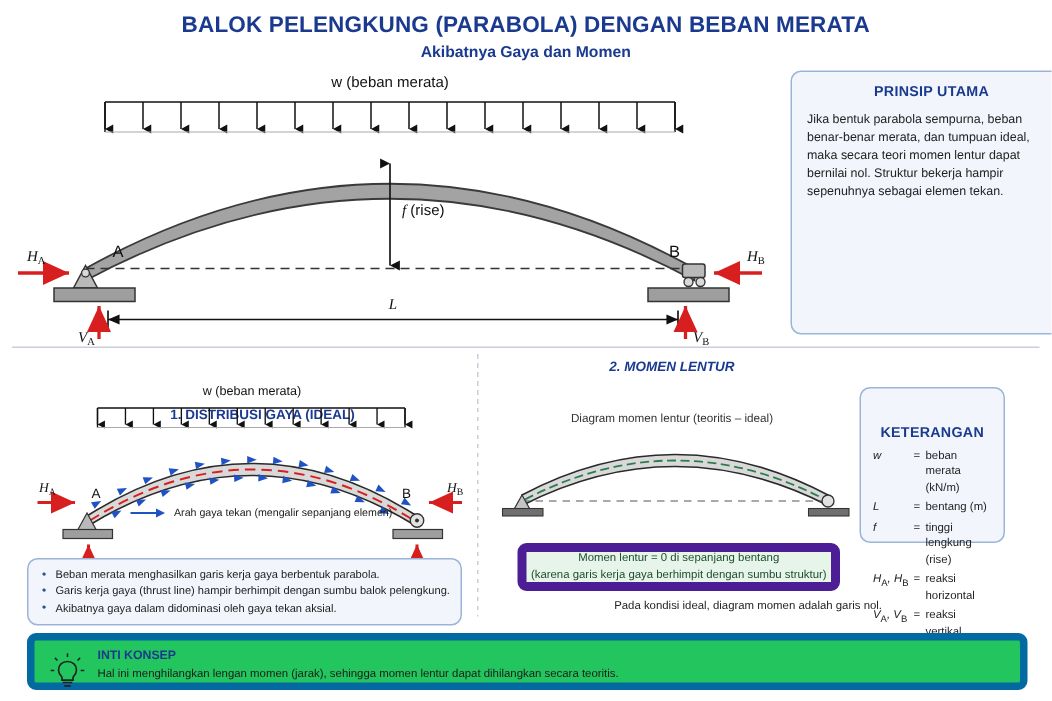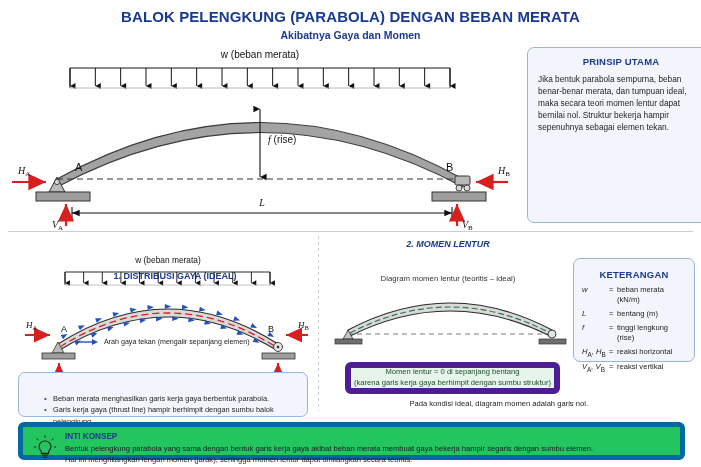--- a/index.html
+++ b/index.html
@@ -38,21 +38,21 @@
     font-size:8.3px;line-height:1.45;color:#222;
   }
   .panel-text p{margin:0 0 6px 0;}
   .panel-text p:last-child{margin-bottom:4px;}
 
   
   #prinsip{left:527px;top:47px;width:188px;height:176px;padding:8px 10px;}
   #prinsip .panel-title{margin-bottom:6px;}
 
   
-  #keterangan{left:573px;top:258px;width:122px;height:104px;padding:10px 8px;}
+  #keterangan{left:573px;top:258px;width:97px;height:104px;padding:24px 8px;}
   #keterangan .panel-title{margin-bottom:5px;}
   .keyrow{display:flex;font-size:7.6px;line-height:1.35;margin-bottom:3.5px;color:#222;}
   .keyrow .sym{width:27px;flex:0 0 27px;font-style:italic;}
   .keyrow .sym sub{font-style:normal;}
   .keyrow .eq{width:8px;flex:0 0 8px;}
   .keyrow .txt{flex:1;}
 
   
   .hdiv{position:absolute;left:8px;top:231px;width:685px;height:1px;background:#c8cfdb;}
   .vdiv{position:absolute;left:318px;top:236px;width:1px;height:175px;
@@ -73,21 +73,21 @@
   
   svg{display:block;overflow:visible;}
   #main-diagram{position:absolute;left:0;top:46px;}
   #panel1-diagram{position:absolute;left:20px;top:252px;}
   #panel2-diagram{position:absolute;left:330px;top:268px;}
 
   
   #bullets{
     left:18px;top:372px;width:290px;height:45px;padding:4px 6px 4px 4px;
   }
-  #bullets ul{margin:16px;padding:0 0 0 14px;list-style:none;}
+  #bullets ul{margin:0;padding:0 0 0 14px;list-style:none;}
   #bullets li{
     font-size:7.4px;line-height:1.55;color:#1b1b1b;position:relative;
   }
   #bullets li:before{
     content:"•";position:absolute;left:-9px;top:-0.5px;color:#2d4f8e;font-size:8px;
   }
 
   
   #greenbox{
     left:345px;top:362px;width:215px;height:32px;
@@ -338,21 +338,21 @@
     <text x="41" y="80" font-size="9" fill="#111" font-family="Liberation Sans, sans-serif">A</text>
     <text x="248" y="80" font-size="9" fill="#111" font-family="Liberation Sans, sans-serif">B</text>
 
     <g>
       <line x1="52" y1="92" x2="52" y2="92"></line>
       <line x1="52" y1="92.5" x2="52" y2="92.5"></line>
     </g>
   </svg>
 
   <div style="position:absolute;left:75px;top:338px;">
-    <div style="display:flex;margin-bottom:3px;">
+    <div style="display:flex;margin-bottom:3px;padding-left:12px;">
       <svg width="24" height="8">
         <line x1="0" y1="4" x2="17" y2="4" stroke="#1f52c4" stroke-width="1.4"></line>
         <path d="M17,1 L23,4 L17,7 Z" fill="#1f52c4"></path>
       </svg>
       <span style="font-size:7.1px;color:#1b1b1b;margin-left:5px;">Arah gaya tekan (mengalir sepanjang elemen)</span>
     </div>
   </div>
 
   <div class="panel panel-blue" id="bullets">
     <ul>
@@ -424,17 +424,16 @@
       <line x1="9.8" y1="22.2" x2="14.2" y2="22.2" stroke="#222" stroke-width="1.1"></line>
       <g stroke="#222" stroke-width="1">
         <line x1="12" y1="0.5" x2="12" y2="3"></line>
         <line x1="3.6" y1="3.6" x2="5.3" y2="5.3"></line>
         <line x1="20.4" y1="3.6" x2="18.7" y2="5.3"></line>
         <line x1="0.8" y1="12" x2="3.2" y2="12"></line>
         <line x1="23.2" y1="12" x2="20.8" y2="12"></line>
       </g>
     </svg>
     <div class="ititle">INTI KONSEP</div>
-    <div class="itext">Bentuk pelengkung parabola yang sama dengan bentuk garis kerja gaya akibat beban merata membuat gaya bekerja hampir segaris dengan sumbu elemen.</div>
     <div class="itext">Hal ini menghilangkan lengan momen (jarak), sehingga momen lentur dapat dihilangkan secara teoritis.</div>
   </div>
 
 </div>
 
 </body></html>

